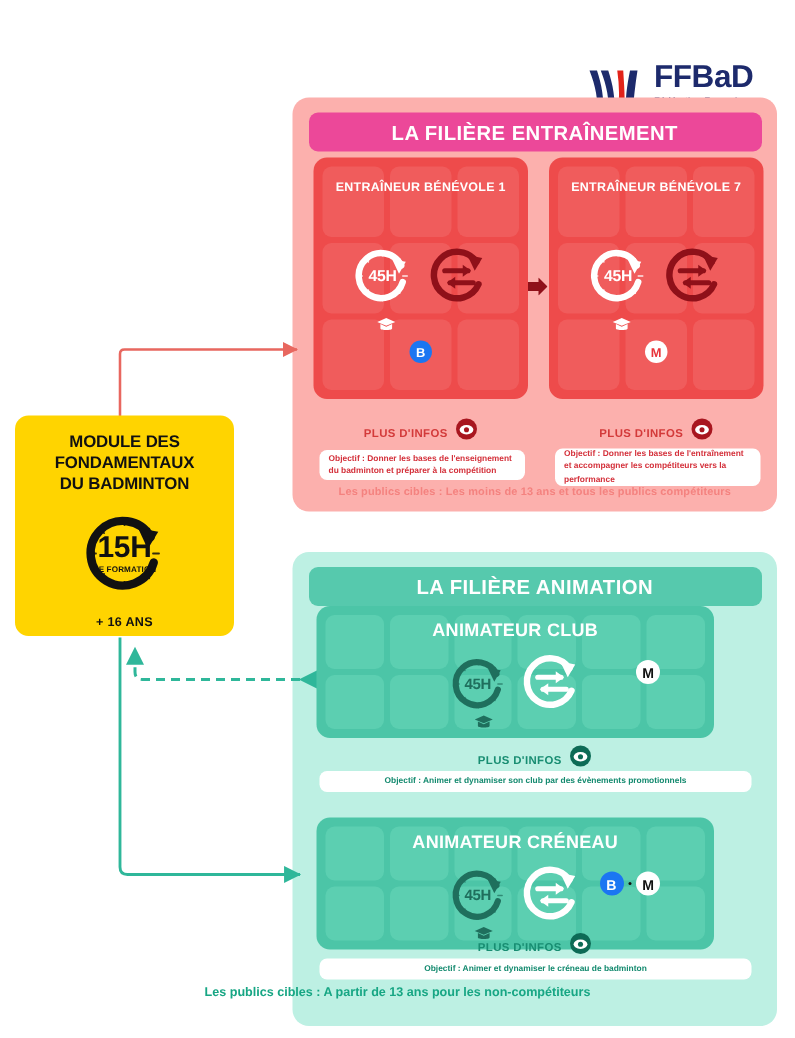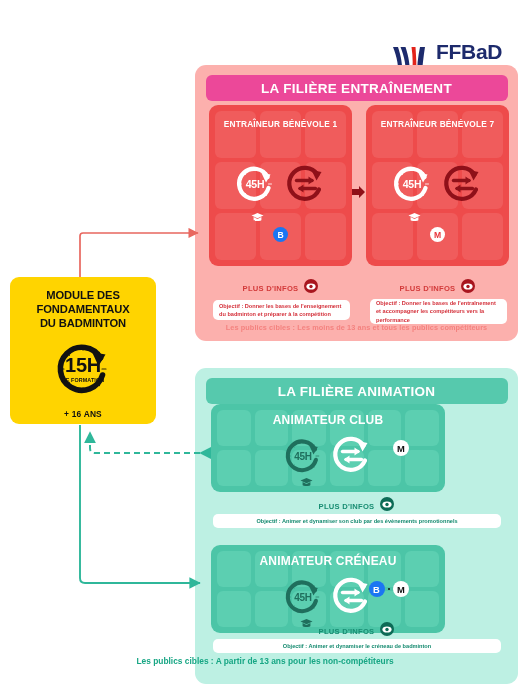--- a/index.html
+++ b/index.html
@@ -74,21 +74,21 @@
   }
 
   
   .rcard{top:105px;width:143px;height:161px;}
   .rcard-1{left:209px;}
   .rcard-2{left:366px;}
   .rcard .tiles{grid-template-columns:repeat(3,1fr);grid-template-rows:repeat(3,1fr);}
   .rcard .card-title{padding-top:14px;font-size:8.3px;}
 
   
-  .gcard{left:211px;width:234px;height:88px;}
+  .gcard{left:211px;width:265px;height:88px;}
   .gcard-1{top:404px;}
   .gcard-2{top:545px;}
   .gcard .tiles{grid-template-columns:repeat(6,1fr);grid-template-rows:repeat(2,1fr);}
   .gcard .card-title{padding-top:9px;font-size:12px;}
 
   
   .iconrow{position:absolute;display:flex;align-items:flex-end;}
   .rcard .iconrow{left:0;top:56px;width:100%;justify-content:center;gap:5px;}
   .gcard .iconrow{left:0;top:28px;width:100%;justify-content:center;gap:4px;}
 

